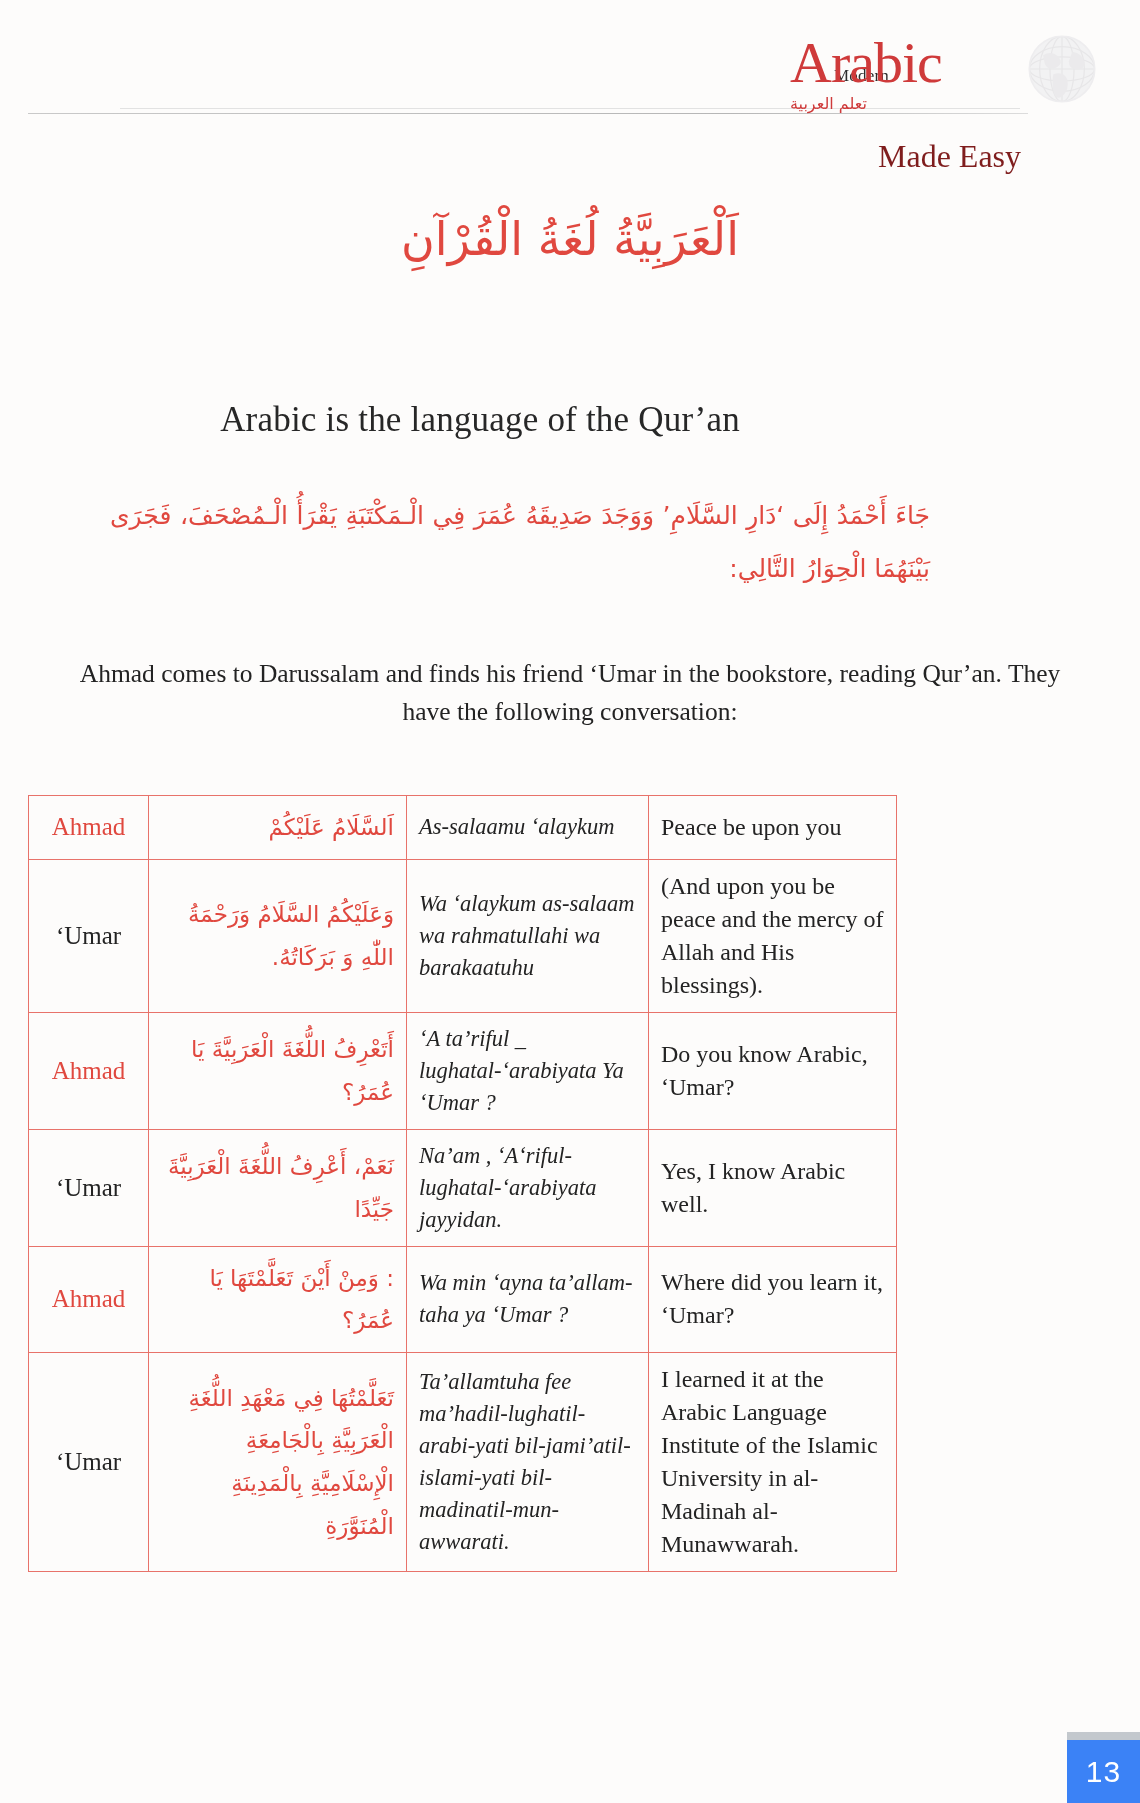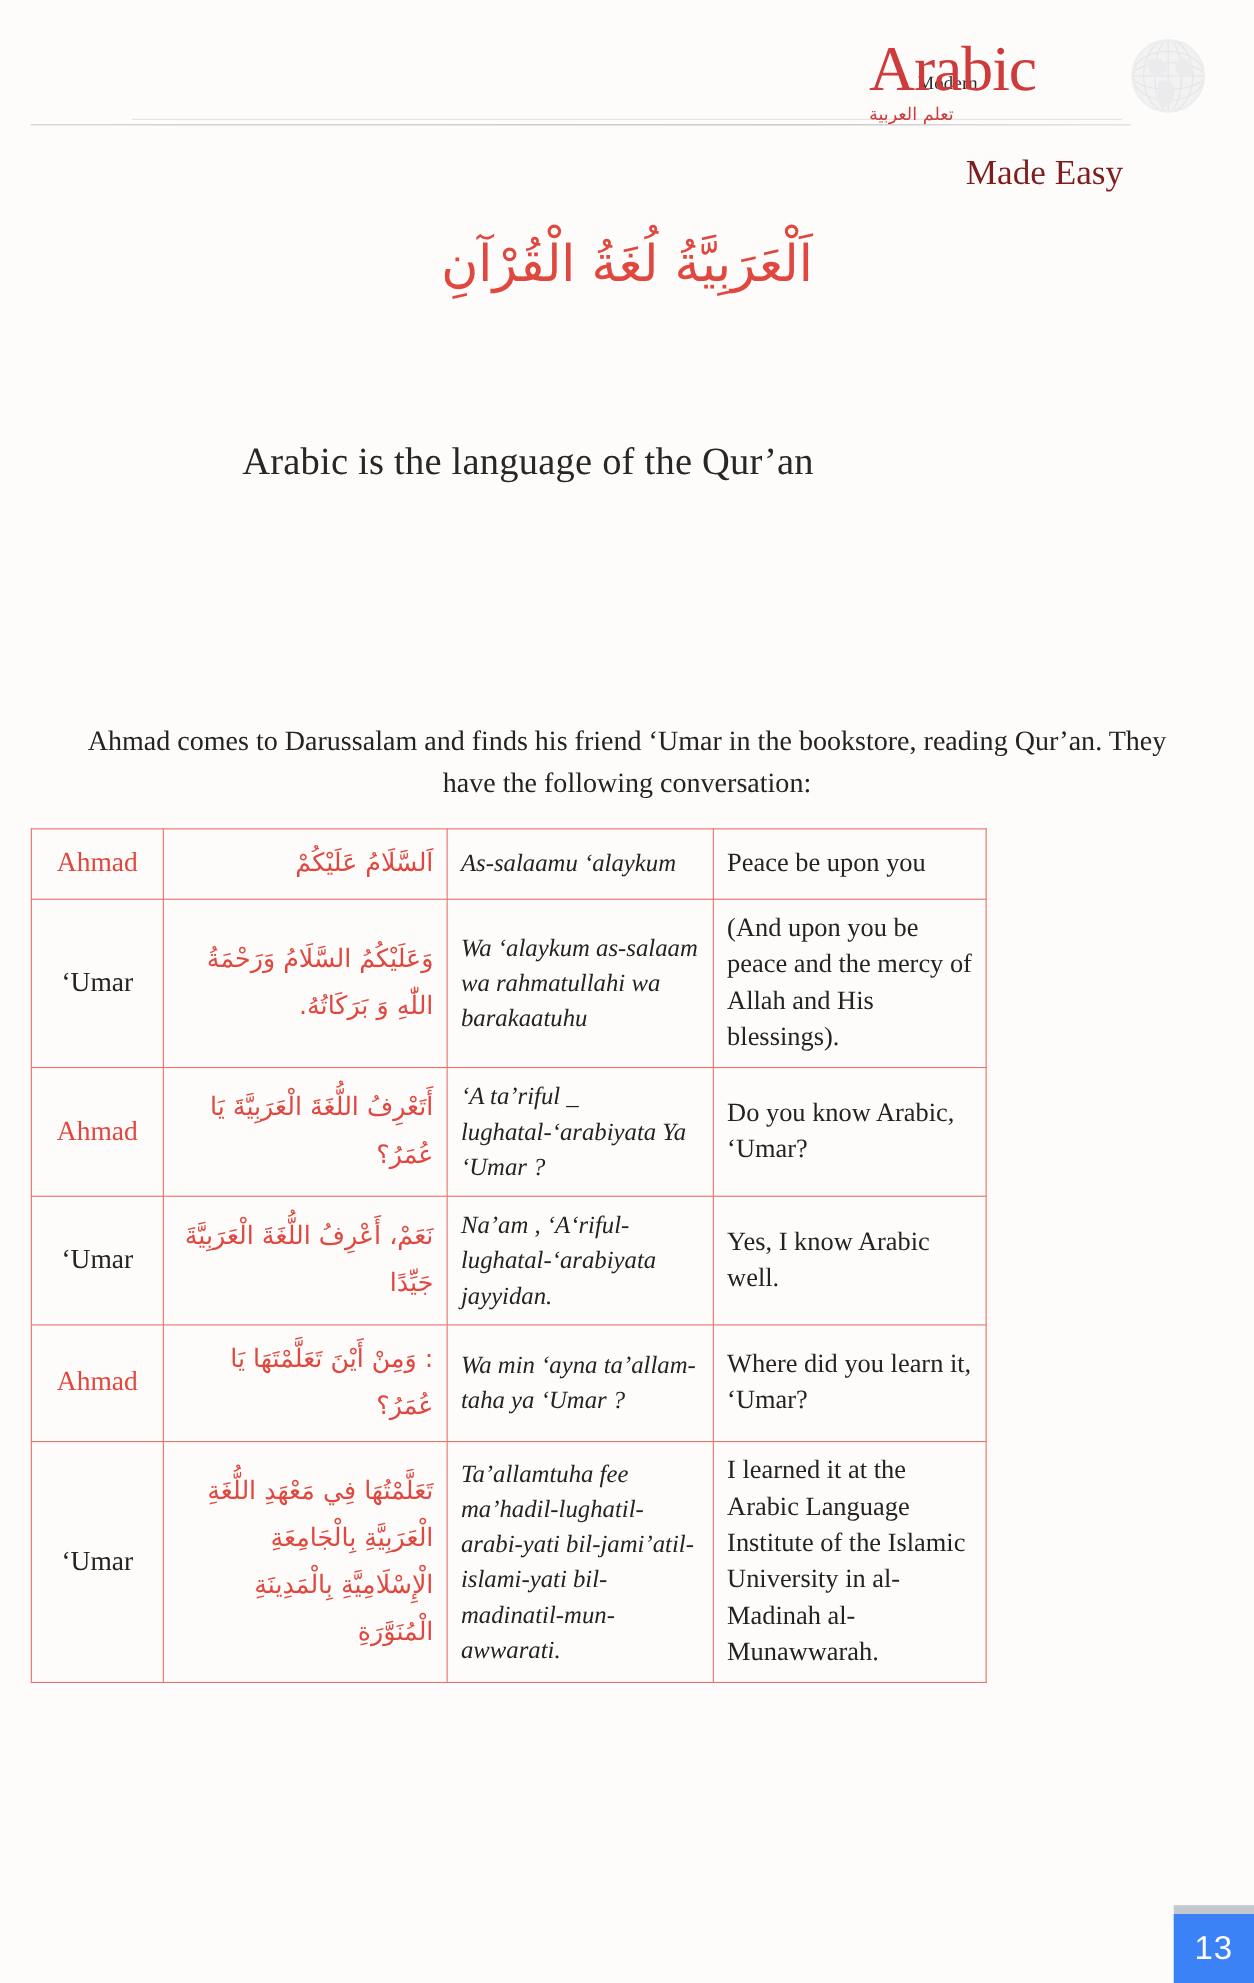--- a/index.html
+++ b/index.html
@@ -159,21 +159,21 @@
     font-family: "Liberation Serif", "DejaVu Serif", serif;
     font-size: 25.5px;
     line-height: 1.48;
     color: #232323;
   }
 
   
   .dialog-table {
     position: absolute;
     left: 28px;
-    top: 753px;
+    top: 795px;
     width: 868px;
     border-collapse: collapse;
     table-layout: fixed;
     padding-left: 24px;
   }
   .dialog-table td {
     border: 1.3px solid #e8726a;
     vertical-align: middle;
     padding: 10px 12px;
   }
@@ -274,20 +274,21 @@
         <path d="M62 30 q12 2 14 12 q1 9 -9 9 q-9 -1 -9 -10 z"></path>
       </g>
       <circle cx="50" cy="50" r="38" fill="none" stroke="#e0e0e4" stroke-width="2"></circle>
     </svg>
   </div>
 
   <div class="arabic-title">اَلْعَرَبِيَّةُ لُغَةُ الْقُرْآنِ</div>
 
   <div class="english-title">Arabic is the language of the Qur’an</div>
 
+  <div class="arabic-para">جَاءَ أَحْمَدُ إِلَى ‘دَارِ السَّلَامِ’ وَوَجَدَ صَدِيقَهُ عُمَرَ فِي الْـمَكْتَبَةِ يَقْرَأُ الْـمُصْحَفَ، فَجَرَى بَيْنَهُمَا الْحِوَارُ التَّالِي:</div>
 
   <div class="english-para">Ahmad comes to Darussalam and finds his friend ‘Umar in the bookstore, reading Qur’an. They have the following conversation:</div>
 
   <table class="dialog-table">
     <colgroup>
       <col class="col-speaker">
       <col class="col-arabic">
       <col class="col-translit">
       <col class="col-english">
     </colgroup>

